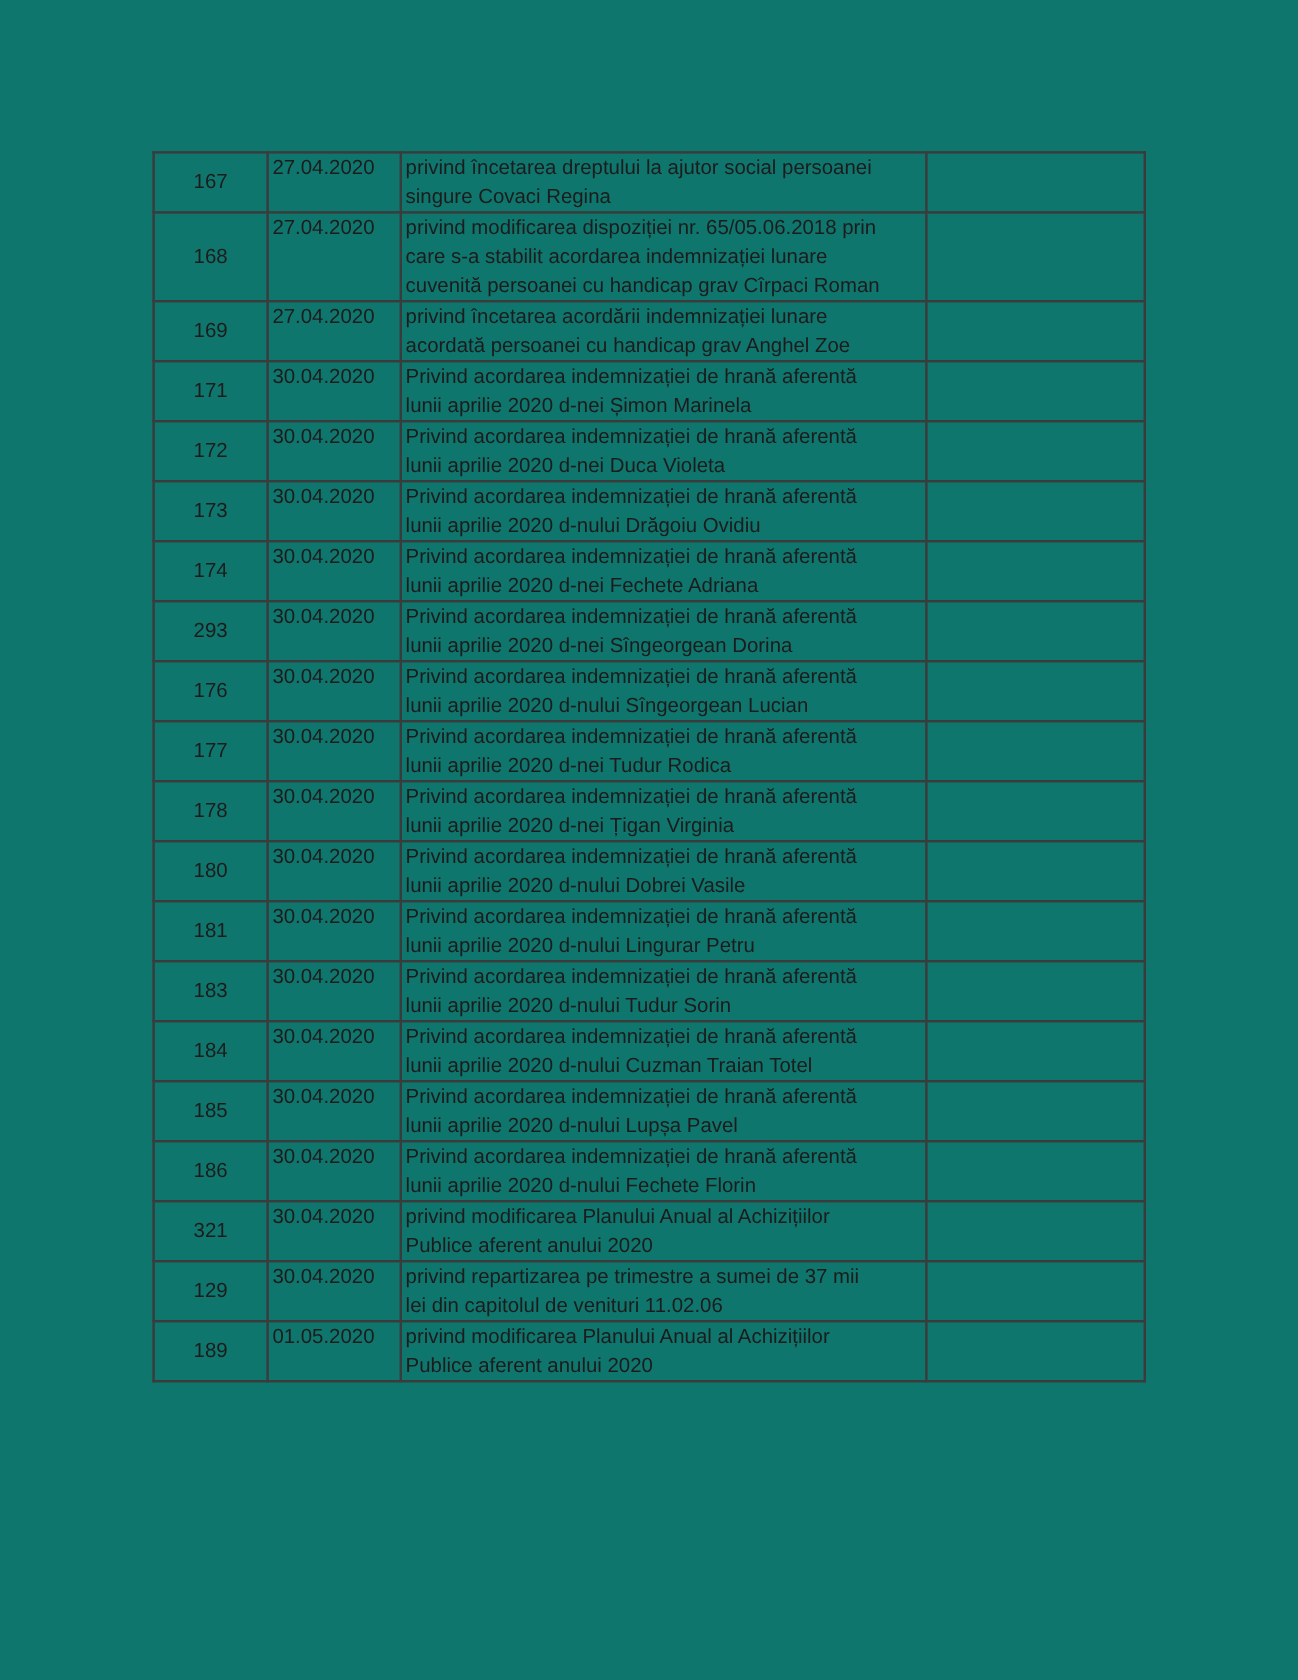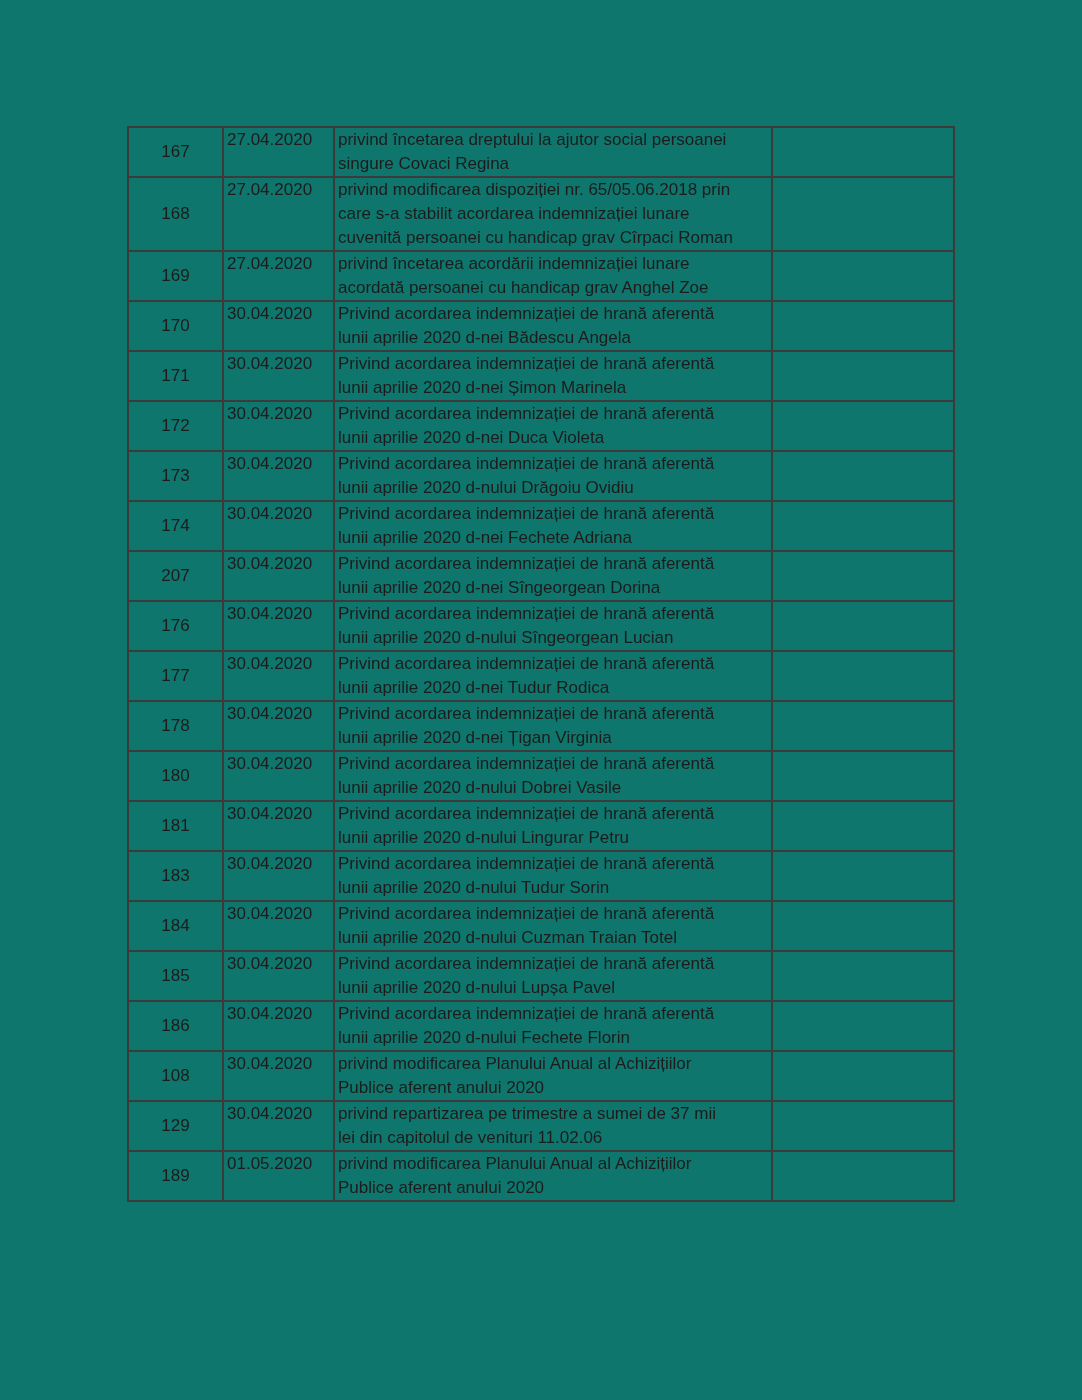--- a/index.html
+++ b/index.html
@@ -83,27 +83,20 @@
   </tr>
 
   <tr>
     <td class="c-nr">169</td>
     <td class="c-date">27.04.2020</td>
     <td class="c-desc">privind încetarea acordării indemnizației lunare
 acordată persoanei cu handicap grav Anghel Zoe</td>
     <td class="c-obs"></td>
   </tr>
 
-  <tr>
-    <td class="c-nr">170</td>
-    <td class="c-date">30.04.2020</td>
-    <td class="c-desc">Privind acordarea indemnizației de hrană aferentă
-lunii aprilie 2020 d-nei Bădescu Angela</td>
-    <td class="c-obs"></td>
-  </tr>
 
   <tr>
     <td class="c-nr">171</td>
     <td class="c-date">30.04.2020</td>
     <td class="c-desc">Privind acordarea indemnizației de hrană aferentă
 lunii aprilie 2020 d-nei Șimon Marinela</td>
     <td class="c-obs"></td>
   </tr>
 
   <tr>
@@ -124,21 +117,21 @@
 
   <tr>
     <td class="c-nr">174</td>
     <td class="c-date">30.04.2020</td>
     <td class="c-desc">Privind acordarea indemnizației de hrană aferentă
 lunii aprilie 2020 d-nei Fechete Adriana</td>
     <td class="c-obs"></td>
   </tr>
 
   <tr>
-    <td class="c-nr">207</td>
+    <td class="c-nr">293</td>
     <td class="c-date">30.04.2020</td>
     <td class="c-desc">Privind acordarea indemnizației de hrană aferentă
 lunii aprilie 2020 d-nei Sîngeorgean Dorina</td>
     <td class="c-obs"></td>
   </tr>
 
   <tr>
     <td class="c-nr">176</td>
     <td class="c-date">30.04.2020</td>
     <td class="c-desc">Privind acordarea indemnizației de hrană aferentă
@@ -206,21 +199,21 @@
 
   <tr>
     <td class="c-nr">186</td>
     <td class="c-date">30.04.2020</td>
     <td class="c-desc">Privind acordarea indemnizației de hrană aferentă
 lunii aprilie 2020 d-nului Fechete Florin</td>
     <td class="c-obs"></td>
   </tr>
 
   <tr>
-    <td class="c-nr">108</td>
+    <td class="c-nr">321</td>
     <td class="c-date">30.04.2020</td>
     <td class="c-desc">privind modificarea Planului Anual al Achizițiilor
 Publice aferent anului 2020</td>
     <td class="c-obs"></td>
   </tr>
 
   <tr>
     <td class="c-nr">129</td>
     <td class="c-date">30.04.2020</td>
     <td class="c-desc">privind repartizarea pe trimestre a sumei de 37 mii

